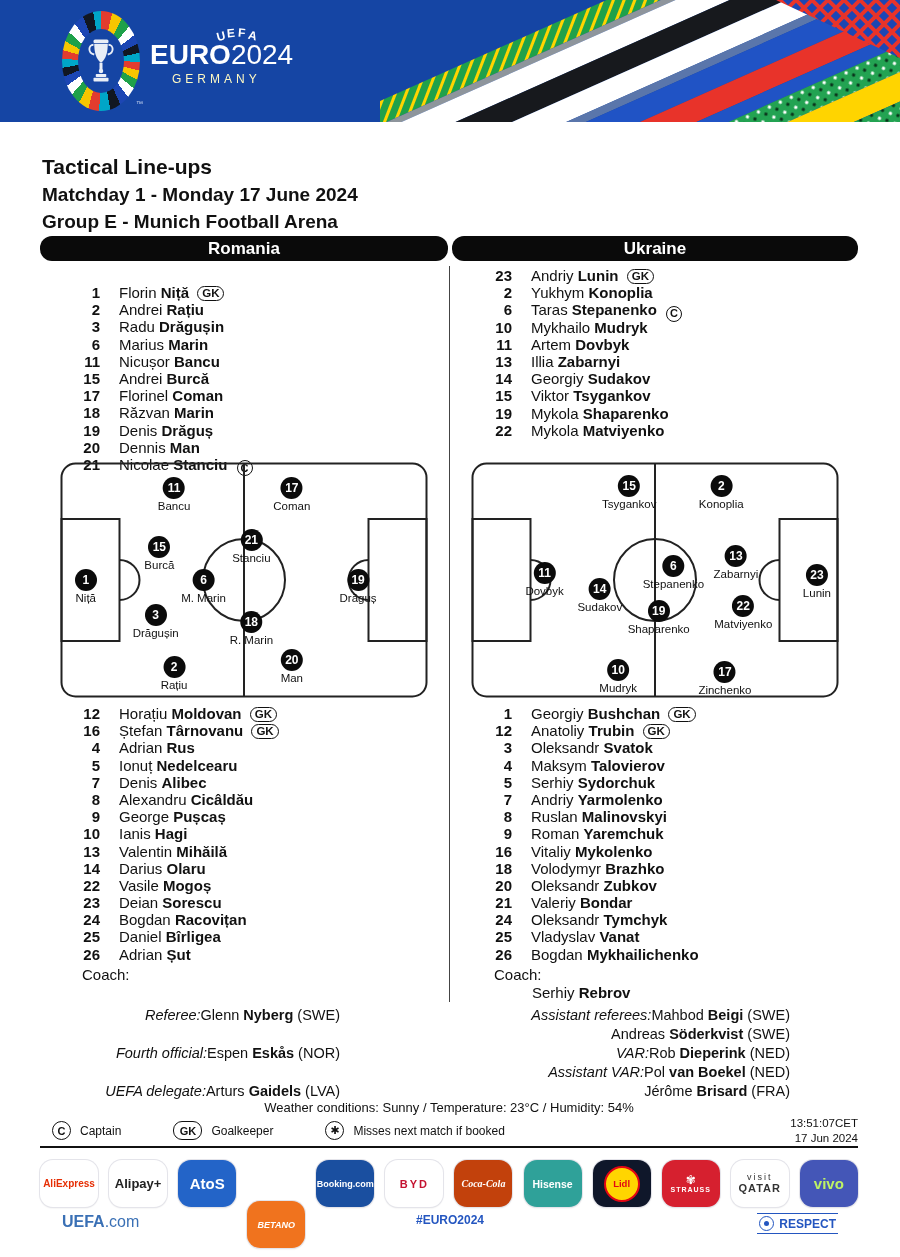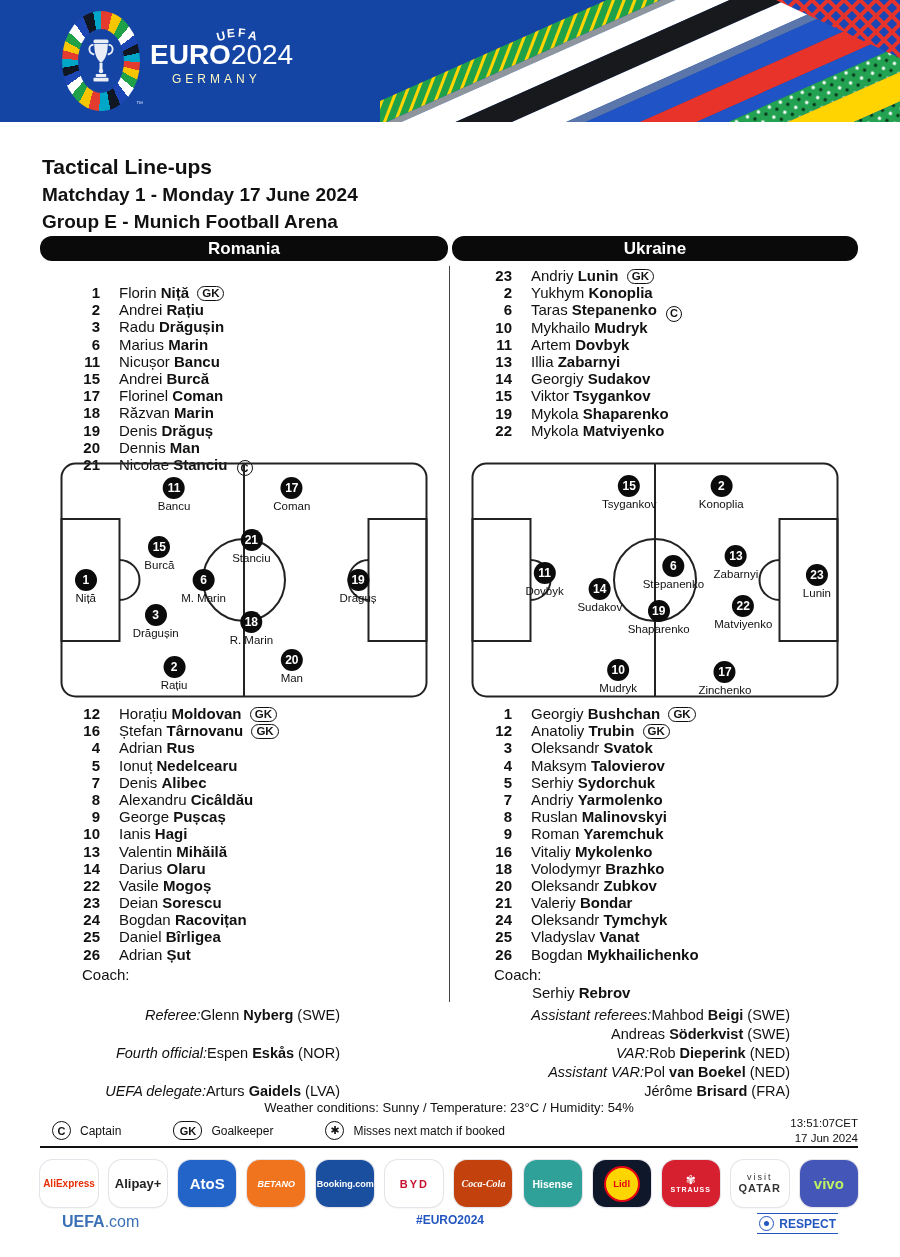--- a/index.html
+++ b/index.html
@@ -399,21 +399,21 @@
   <div class="stamp">
     <div>13:51:07CET</div>
     <div>17 Jun 2024</div>
   </div>
   <div class="rule"></div>
 
   <div class="sponsors" id="sponsors">
       <div class="sp sp-aliexpress" style="background: rgb(255, 255, 255); color: rgb(230, 46, 4);">AliExpress</div>
       <div class="sp sp-alipay" style="background: rgb(255, 255, 255); color: rgb(34, 34, 34);">Alipay+</div>
       <div class="sp sp-atos" style="background: rgb(35, 100, 200); color: rgb(255, 255, 255);">AtoS</div>
-      <div class="sp sp-betano" style="background: rgb(240, 115, 30); color: rgb(255, 255, 255);">BETANO</div>
+      <div class="sp sp-betano" style="background: rgb(240, 115, 30); color: rgb(255, 255, 255); margin-top: 41px;">BETANO</div>
       <div class="sp sp-bookingcom" style="background: rgb(26, 79, 160); color: rgb(255, 255, 255);">Booking.com</div>
       <div class="sp sp-byd" style="background: rgb(255, 255, 255); color: rgb(196, 18, 48);">BYD</div>
       <div class="sp sp-cocacola" style="background: #c2410c; color: rgb(255, 255, 255);">Coca-Cola</div>
       <div class="sp sp-hisense" style="background: rgb(47, 161, 153); color: rgb(255, 255, 255);">Hisense</div>
       <div class="sp sp-lidl" style="background: #0f172a; color: rgb(227, 6, 19);">
         <span class="lidl-circle">Lidl</span>
       </div>
       <div class="sp sp-strauss" style="background: rgb(214, 32, 47); color: rgb(255, 255, 255);">
         <span class="strauss-ico">✾</span>
         <span class="strauss-txt">STRAUSS</span>

